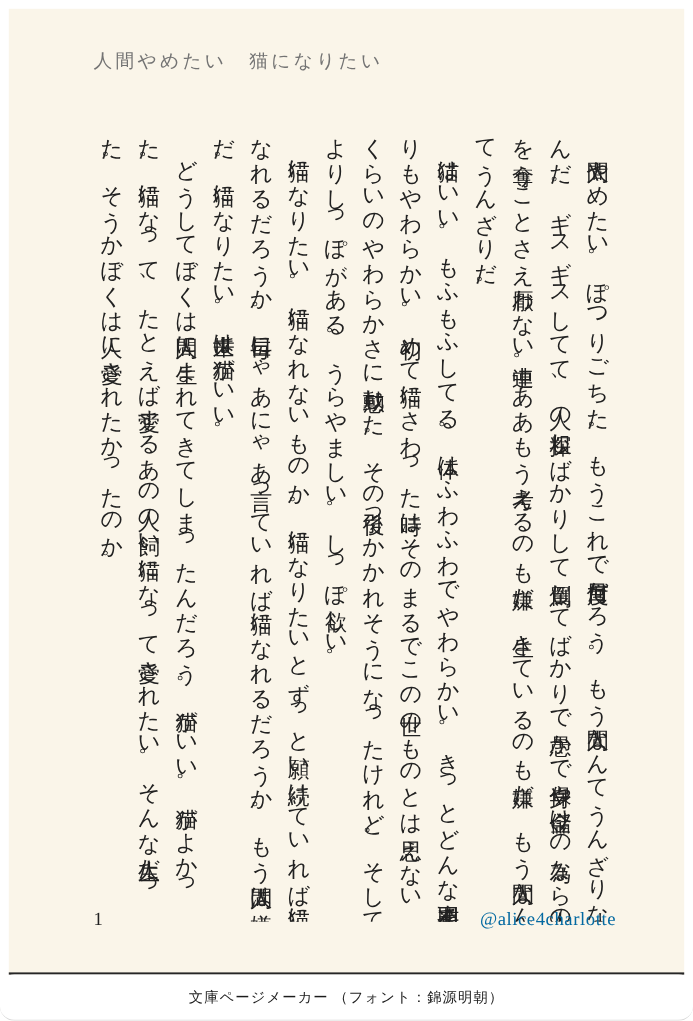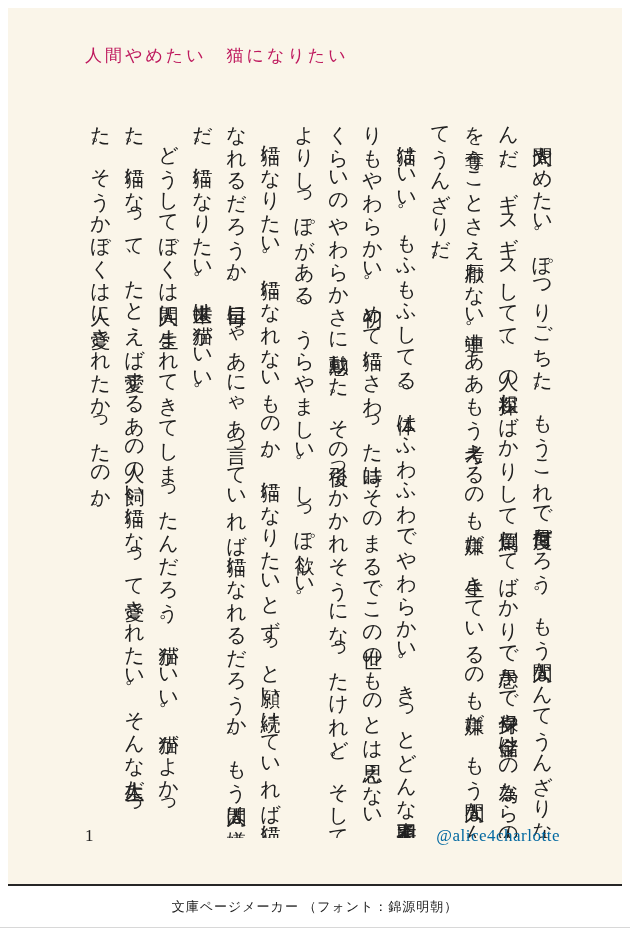--- a/index.html
+++ b/index.html
@@ -28,21 +28,21 @@
     box-sizing: border-box;
   }
 
   
   .page-title {
     position: absolute;
     left: 77px;
     top: 36px;
     font-size: 17px;
     letter-spacing: 3px;
-    color: #be185d;
+    color: #737373;
     white-space: nowrap;
   }
 
   
   .body-text {
     position: absolute;
     top: 104px;
     right: 62px;
     width: 492px;
     height: 726px;
@@ -82,20 +82,21 @@
     left: 0;
     top: 886px;
     width: 630px;
     height: 42px;
     background: #ffffff;
     display: flex;
     align-items: center;
     justify-content: center;
     box-sizing: border-box;
     border-bottom: 1px solid #d8d8d8;
+    border-radius: 13px;
   }
   .credit-text {
     font-size: 13px;
     letter-spacing: 1px;
     color: #1b1b1b;
   }
 </style>
 </head>
 <body>
 

